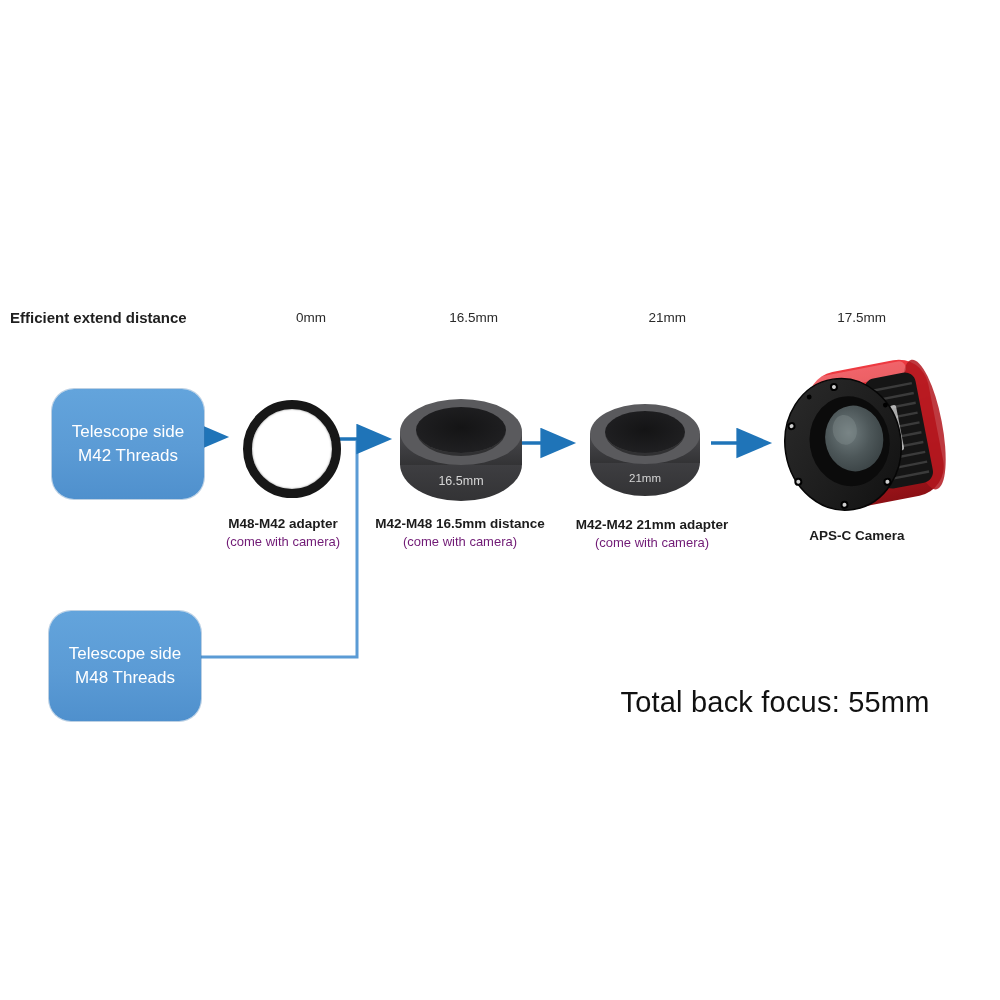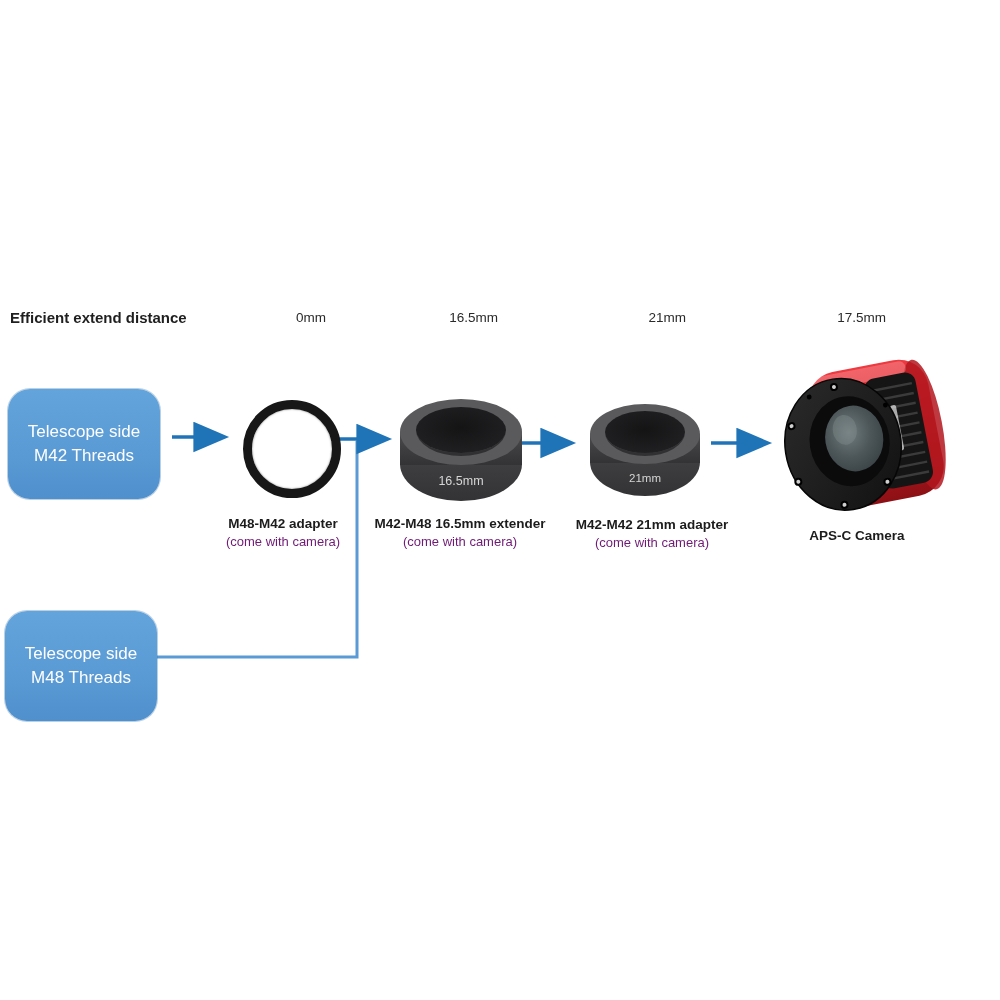--- a/index.html
+++ b/index.html
@@ -17,21 +17,21 @@
   .hdr-val.d0{left:236px;}
   .hdr-val.d1{left:408px;}
   .hdr-val.d2{left:596px;}
   .hdr-val.d3{left:796px;}
 
   .blue-box{
     width:152px;height:110px;border-radius:22px;
     background:linear-gradient(180deg,#63a4dc 0%,#5b9bd5 55%,#4f90cd 100%);
     box-shadow:0 0 0 1px rgba(62,120,176,.35);
     display:flex;align-items:center;justify-content:center;text-align:center;
-    color:#ffffff;font-size:17px;line-height:1.4;font-weight:400;
+    color:#ffffff;font-size:17px;line-height:1.4;font-weight:400;margin-left:44px;
   }
   .box1{left:8px;top:389px;}
   .box2{left:5px;top:611px;}
 
   .ring-adapter{
     left:243px;top:400px;width:80px;height:80px;border-radius:50%;
     border:9px solid #171717;background:transparent;
     box-shadow:inset 0 0 2px rgba(0,0,0,.5);
   }
 
@@ -199,25 +199,26 @@
       <ellipse cx="82" cy="88" rx="29" ry="33" fill="url(#gw)"></ellipse>
       <ellipse cx="74" cy="78" rx="12" ry="15" fill="#8a9496" opacity=".35"></ellipse>
     </g>
   </svg>
 
   <div class="abs comp-label lab0">
     <div class="nm">M48-M42 adapter</div>
     <div class="nt">(come with camera)</div>
   </div>
   <div class="abs comp-label lab1">
-    <div class="nm">M42-M48 16.5mm extender</div>
+    <div class="nm">M42-M48 16.5mm distance</div>
     <div class="nt">(come with camera)</div>
   </div>
   <div class="abs comp-label lab2">
     <div class="nm">M42-M42 21mm adapter</div>
     <div class="nt">(come with camera)</div>
   </div>
   <div class="abs comp-label lab3">
     <div class="nm">APS-C Camera</div>
   </div>
 
+  <div class="abs total">Total back focus: 55mm</div>
 
 </div>
 
 </body></html>

